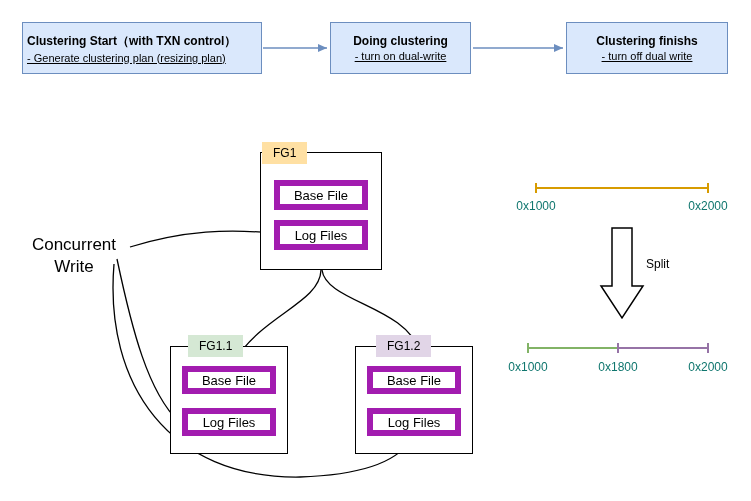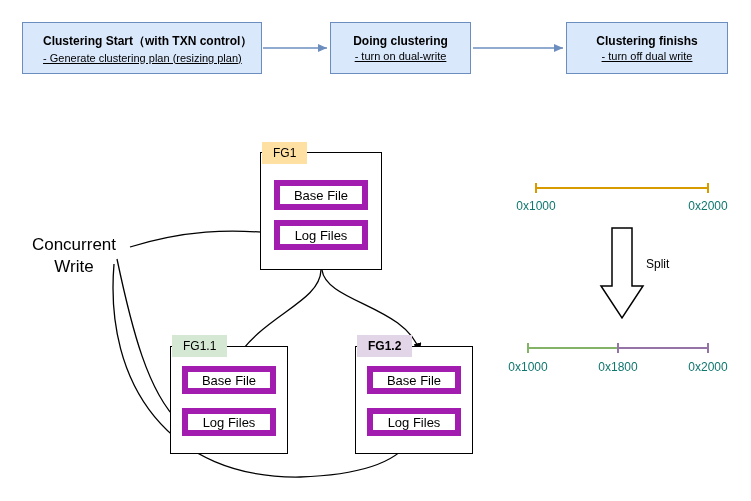--- a/index.html
+++ b/index.html
@@ -5,21 +5,21 @@
   html, body { margin: 0; padding: 0; background: #ffffff; }
   .canvas {
     position: relative; width: 751px; height: 501px;
     font-family: "Liberation Sans", sans-serif; background: #ffffff; overflow: hidden;
   }
   svg.overlay { position: absolute; left: 0; top: 0; width: 751px; height: 501px; pointer-events: none; }
 
   .flow-box {
     position: absolute; background: #DAE8FC; border: 1px solid #6C8EBF;
     box-sizing: border-box; height: 52px; display: flex; flex-direction: column;
-    justify-content: center; padding: 4px 20px;
+    justify-content: center; padding: 4px 4px;
   }
   .flow-title { font-size: 12px; font-weight: bold; color: #000; text-align: center; white-space: nowrap; }
   .flow-sub   { font-size: 11px; color: #000; text-align: center; margin-top: 2px; white-space: nowrap; text-decoration: underline; }
   .align-left .flow-title, .align-left .flow-sub { text-align: left; }
 
   .group-container { position: absolute; border: 1px solid #000; background: #fff; box-sizing: border-box; z-index: 1; }
   .group-label {
     position: absolute; font-size: 12px; padding: 4px 11px; box-sizing: border-box;
     z-index: 3; color: #000; white-space: nowrap;
   }
@@ -95,26 +95,26 @@
     <div class="flow-sub">- turn off dual write</div>
   </div>
 
   <div class="concurrent">Concurrent Write</div>
 
   <div class="group-label label-orange" style="left:262px; top:142px;">FG1</div>
   <div class="group-container" style="left:260px; top:152px; width:122px; height:118px;"></div>
   <div class="file-box" style="left:274px; top:180px; width:94px; height:30px;">Base File</div>
   <div class="file-box" style="left:274px; top:220px; width:94px; height:30px;">Log Files</div>
 
-  <div class="group-label label-green" style="left:172px; top:335px;">FG1.1</div>
+  <div class="group-label label-green" style="left:188px; top:335px;">FG1.1</div>
   <div class="group-container" style="left:170px; top:346px; width:118px; height:108px;"></div>
   <div class="file-box" style="left:182px; top:366px; width:94px; height:28px;">Base File</div>
   <div class="file-box" style="left:182px; top:408px; width:94px; height:28px;">Log Files</div>
 
-  <div class="group-label label-purple" style="left:357px; top:335px;font-weight:bold;">FG1.2</div>
+  <div class="group-label label-purple" style="left:376px; top:335px;">FG1.2</div>
   <div class="group-container" style="left:355px; top:346px; width:118px; height:108px;"></div>
   <div class="file-box" style="left:367px; top:366px; width:94px; height:28px;">Base File</div>
   <div class="file-box" style="left:367px; top:408px; width:94px; height:28px;">Log Files</div>
 
   <div class="range-label" style="left:506px; top:199px;">0x1000</div>
   <div class="range-label" style="left:678px; top:199px;">0x2000</div>
 
   <div class="split-label" style="left:646px; top:257px;">Split</div>
 
   <div class="range-label" style="left:498px; top:360px;">0x1000</div>

